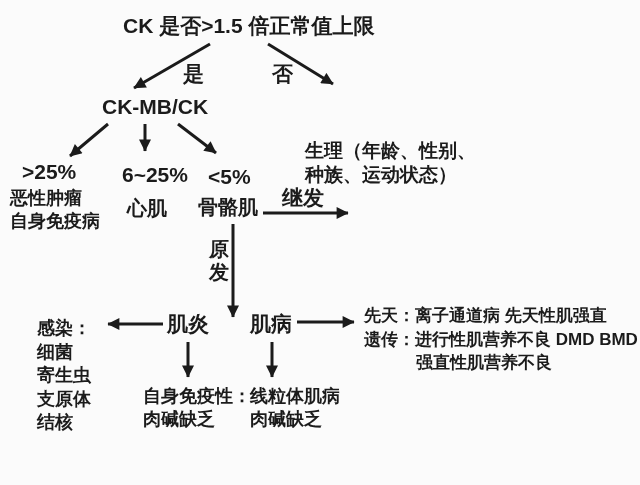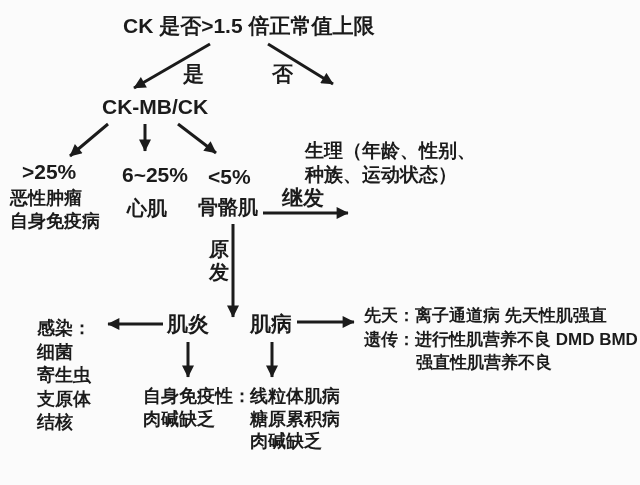--- a/index.html
+++ b/index.html
@@ -88,21 +88,20 @@
     <div>结核</div>
   </div>
 
   <div class="txt sz18 list2" style="left:143px;top:385px">
     <div>自身免疫性：</div>
     <div>肉碱缺乏</div>
   </div>
 
   <div class="txt sz18 list2" style="left:250px;top:385px">
     <div>线粒体肌病</div>
-    <div>糖原累积病</div>
     <div>肉碱缺乏</div>
   </div>
 
   <div class="txt" style="left:364px;top:306px;font-size:17px">先天：离子通道病 先天性肌强直</div>
   <div class="txt" style="left:364px;top:330px;font-size:17px">遗传：进行性肌营养不良 DMD BMD</div>
   <div class="txt" style="left:416px;top:353px;font-size:17px">强直性肌营养不良</div>
 
 </div>
 
 </body></html>

